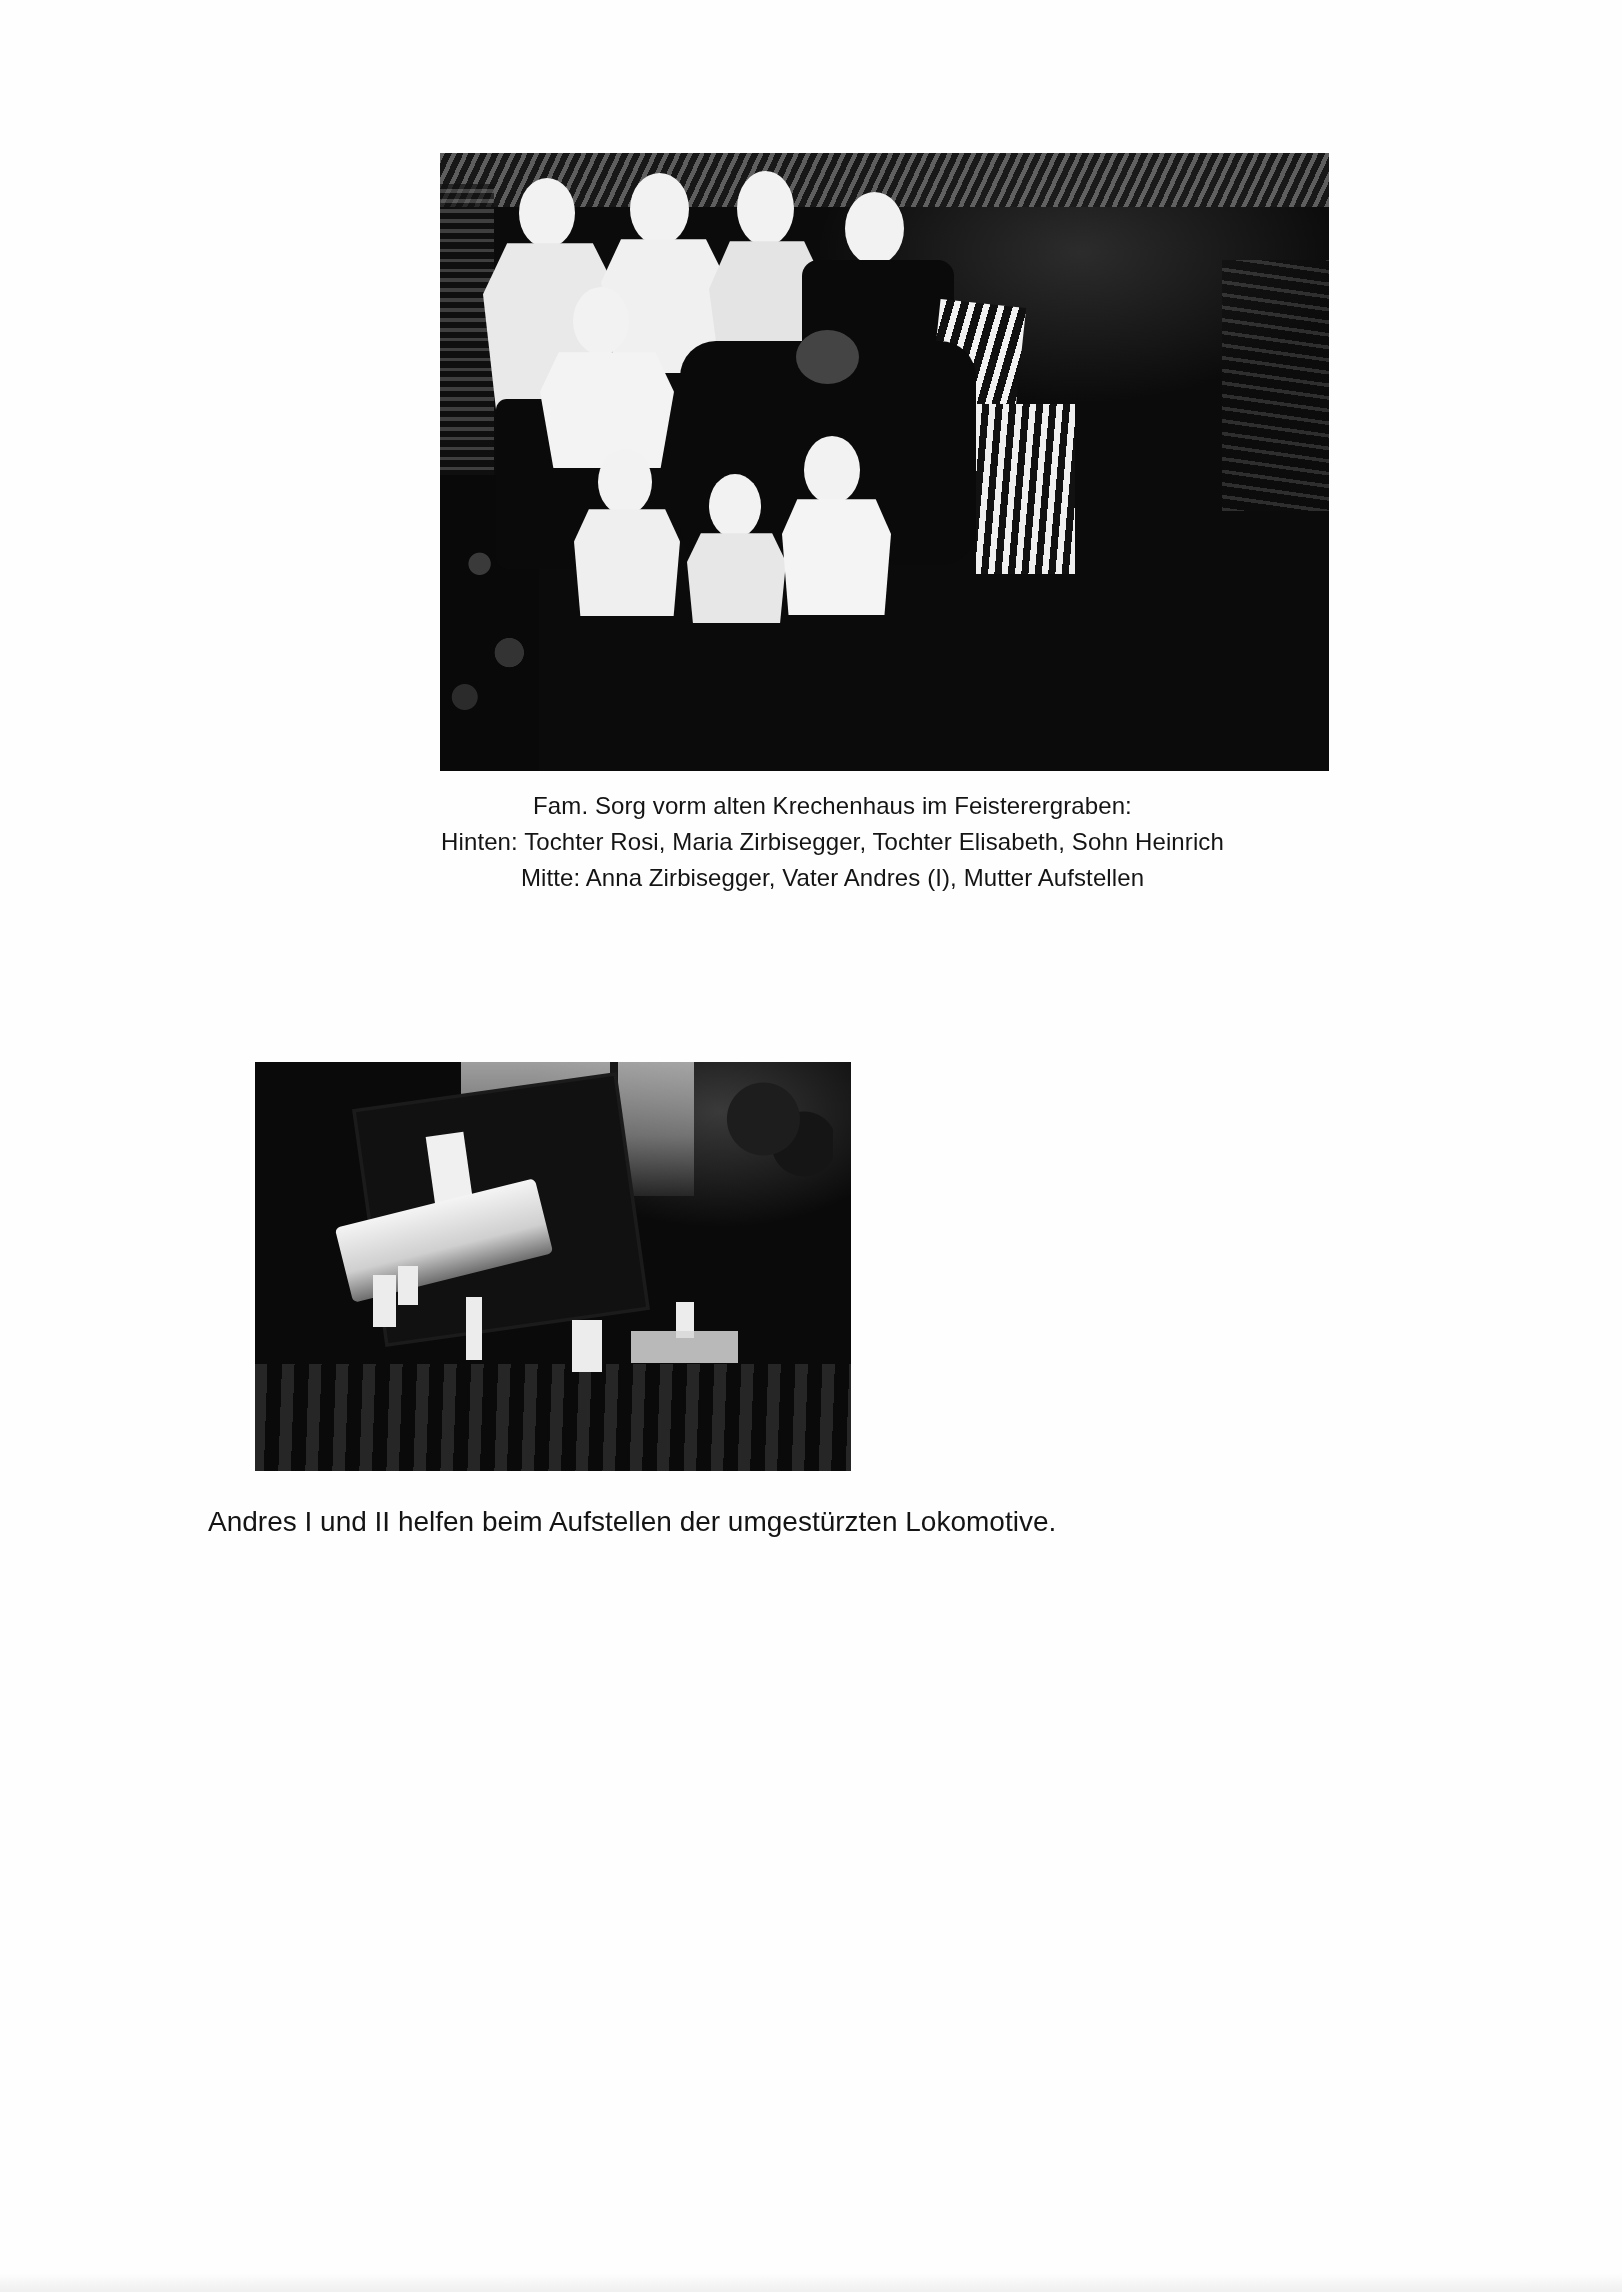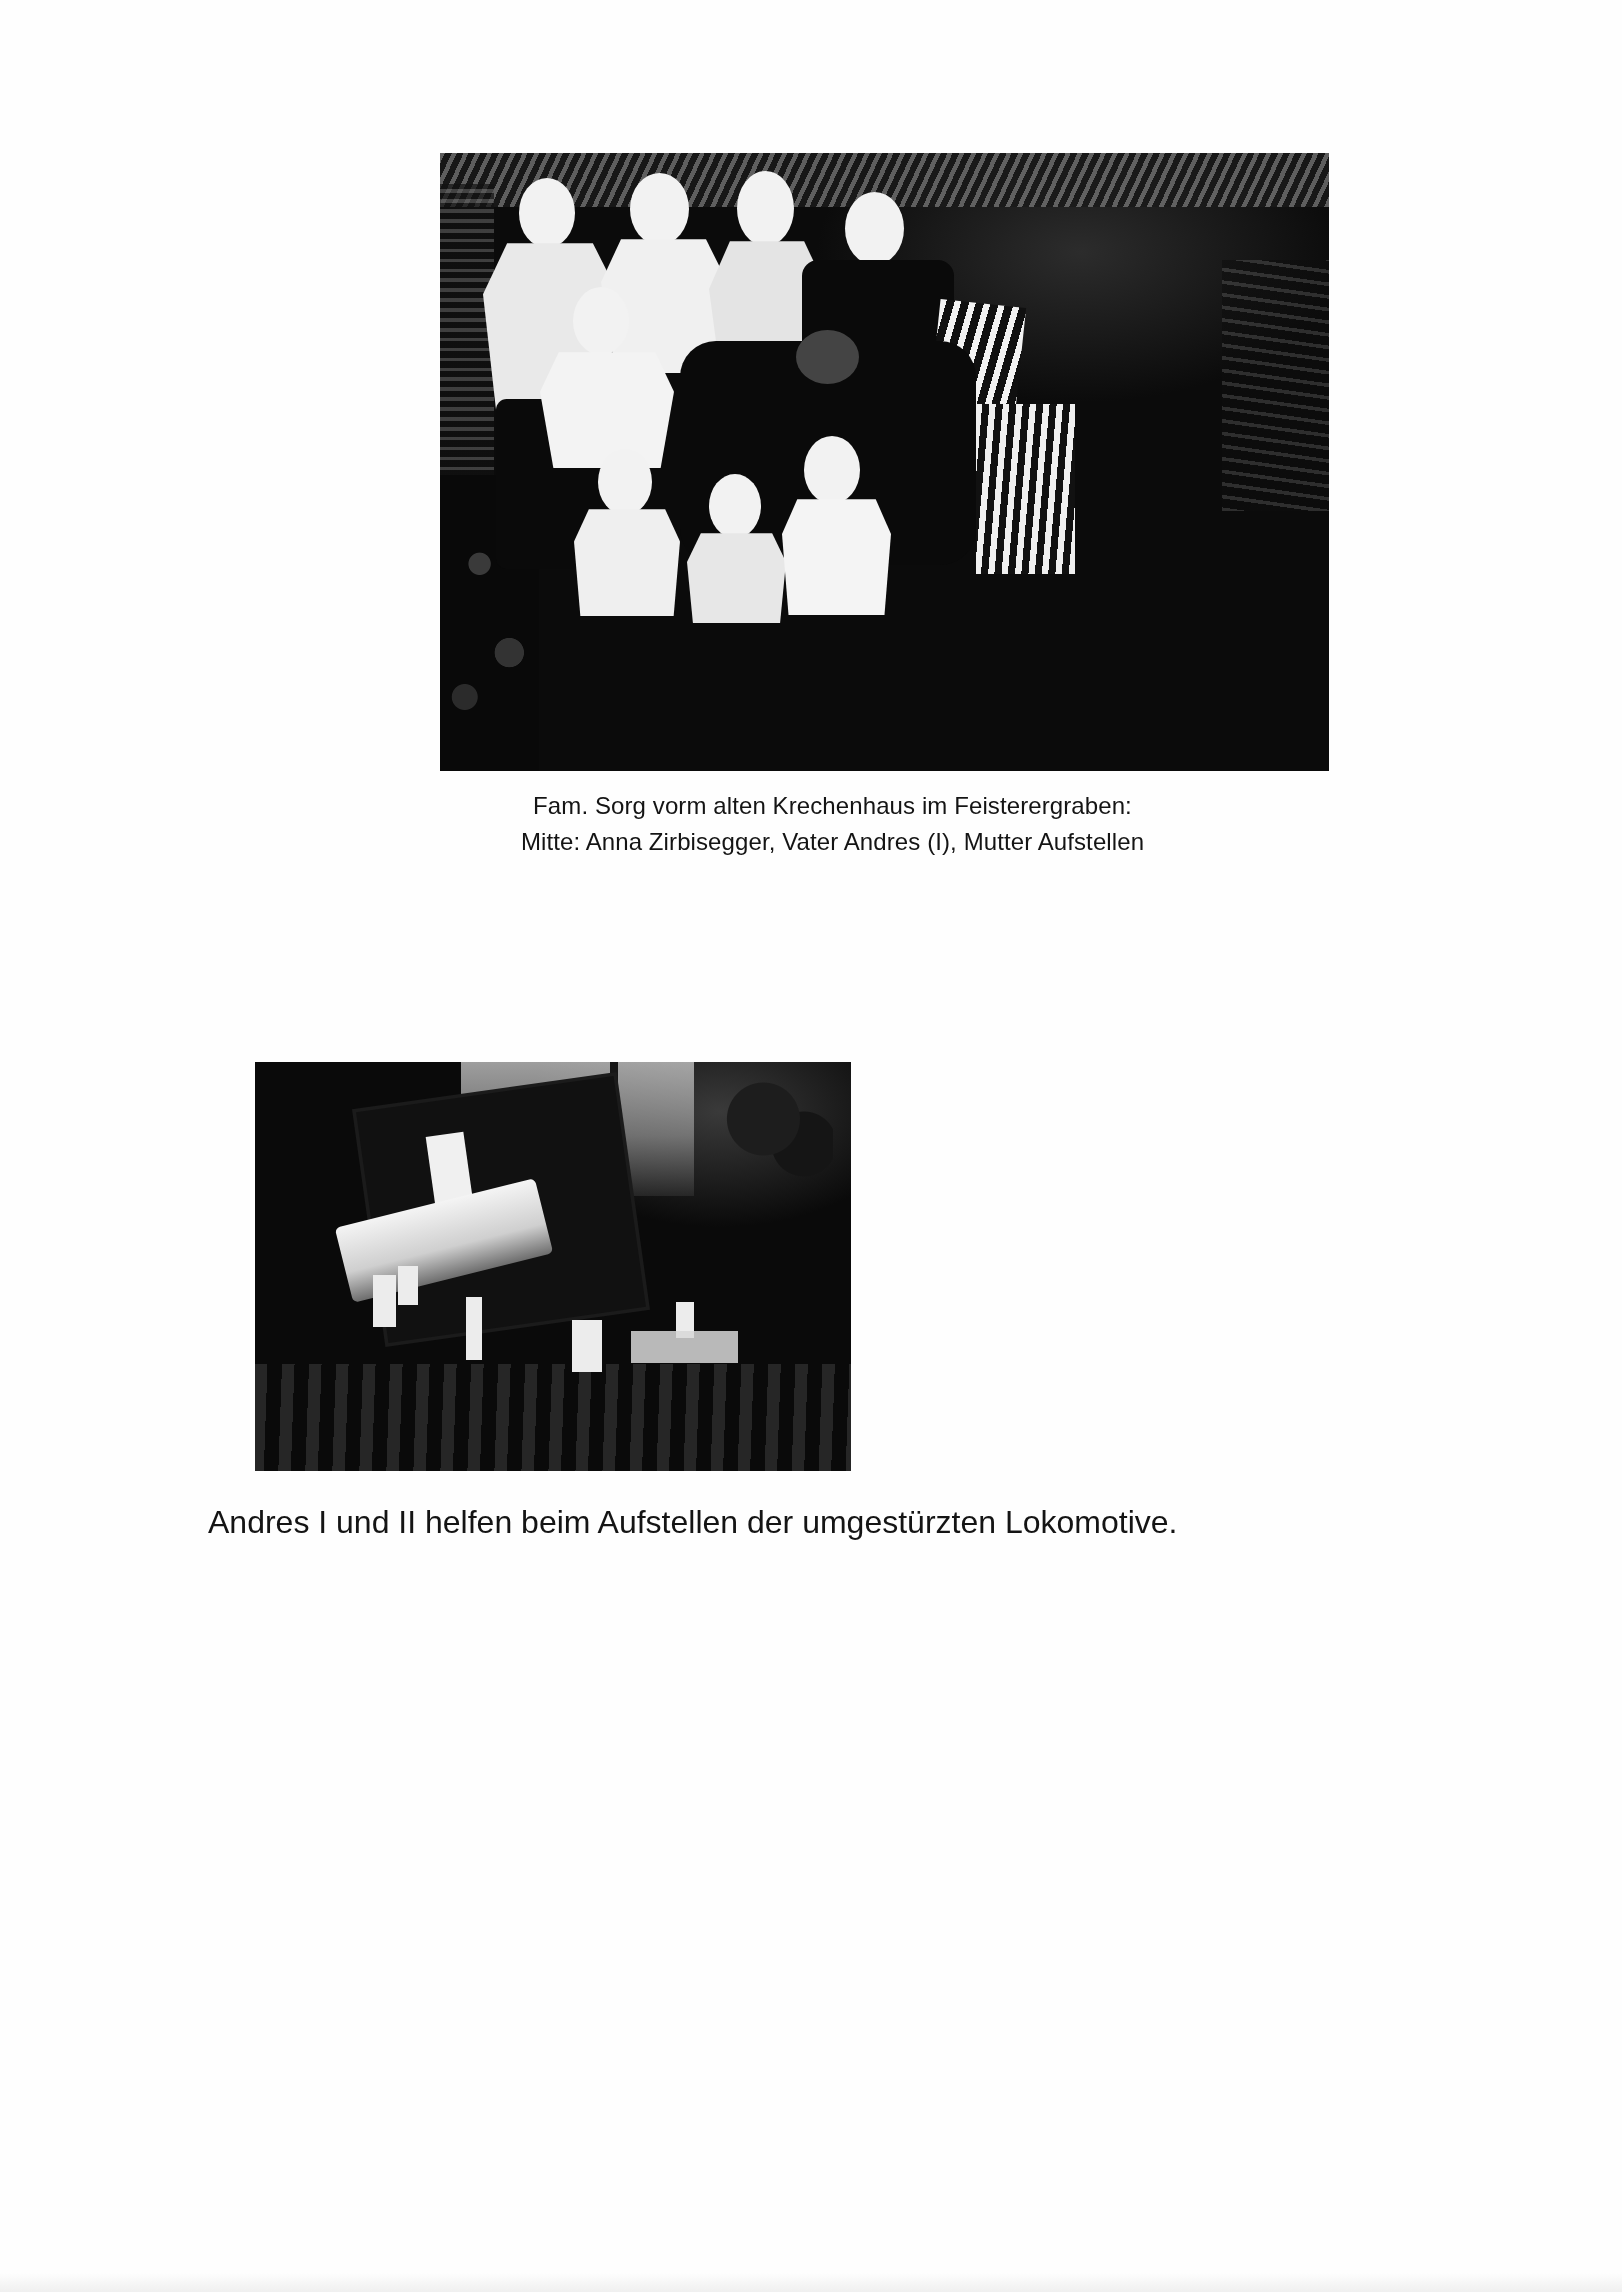--- a/index.html
+++ b/index.html
@@ -73,21 +73,21 @@
     position: relative;
     overflow: hidden;
   }
 
   .fig2-caption {
     position: absolute;
     left: 208px;
     top: 1505px;
     width: 1164px;
     text-align: left;
-    font-size: 32px;
+    font-size: 28px;
     line-height: 34px;
     color: #141414;
   }
 
   
   .scan-edge {
     position: absolute;
     left: 0;
     bottom: 0;
     width: 1623px;
@@ -221,20 +221,21 @@
 
       <div class="blob" style="left:364px;top:283px;width:56px;height:68px;"></div>
       <div class="shirt" style="left:342px;top:346px;width:109px;height:116px;background:#f4f4f4;clip-path:polygon(14% 0,86% 0,100% 30%,94% 100%,6% 100%,0 30%);"></div>
 
       <div style="position:absolute;left:536px;top:251px;width:99px;height:170px;background:repeating-linear-gradient(95deg,#efefef 0 6.3px,#111 6.3px 13.4px);"></div>
     </div>
   </figure>
 
   <figcaption class="fig1-caption">
     <div>Fam. Sorg vorm alten Krechenhaus im Feisterergraben:</div>
+    <div>Hinten: Tochter Rosi, Maria Zirbisegger, Tochter Elisabeth, Sohn Heinrich</div>
     <div>Mitte: Anna Zirbisegger, Vater Andres (I), Mutter Aufstellen</div>
   </figcaption>
 
   <figure class="fig2">
     <div class="fig2-img">
       <div class="p2-bg"></div>
       <div class="p2-sky"></div>
       <div class="p2-tree"></div>
       <div class="p2-pole"></div>
       <div class="p2-loco"></div>

